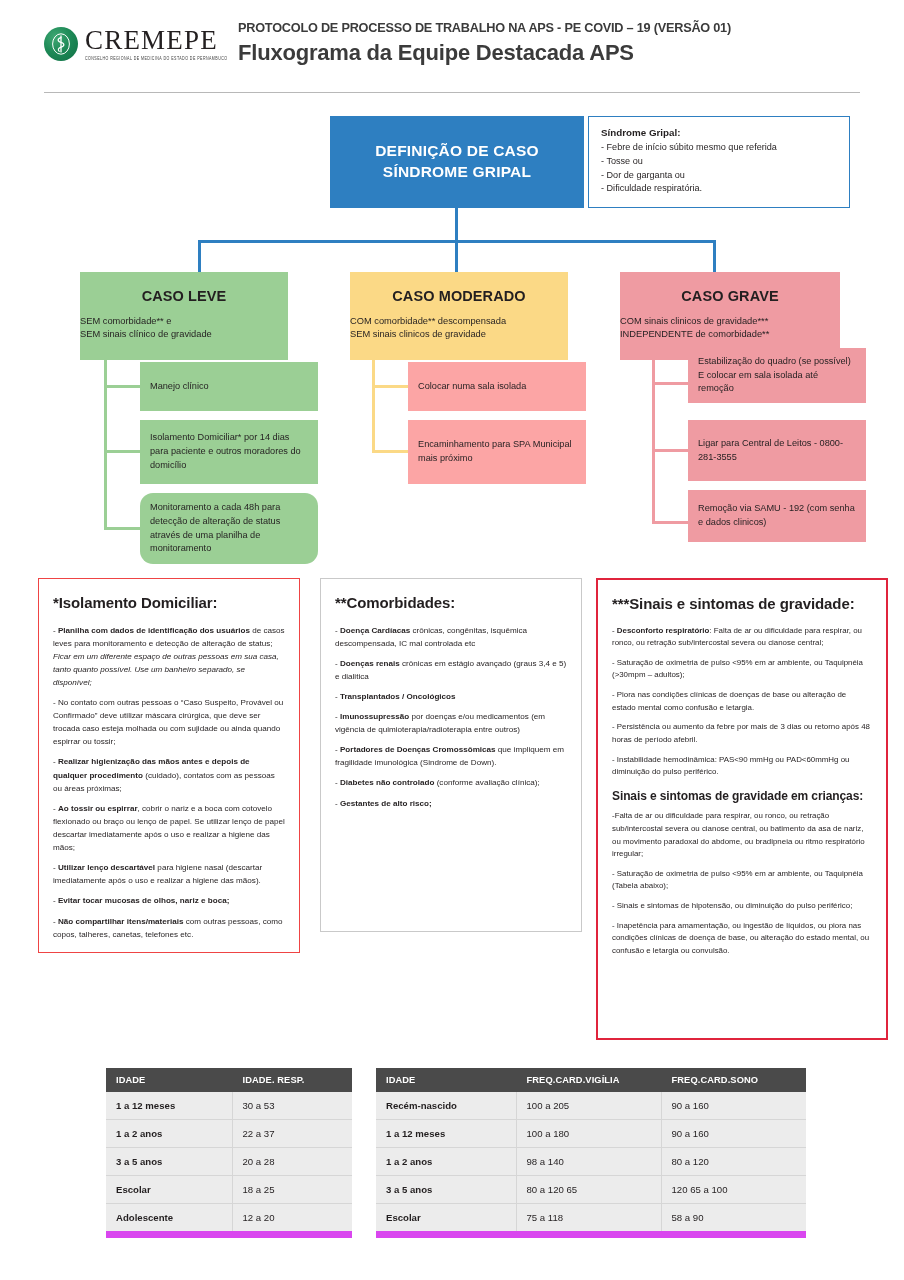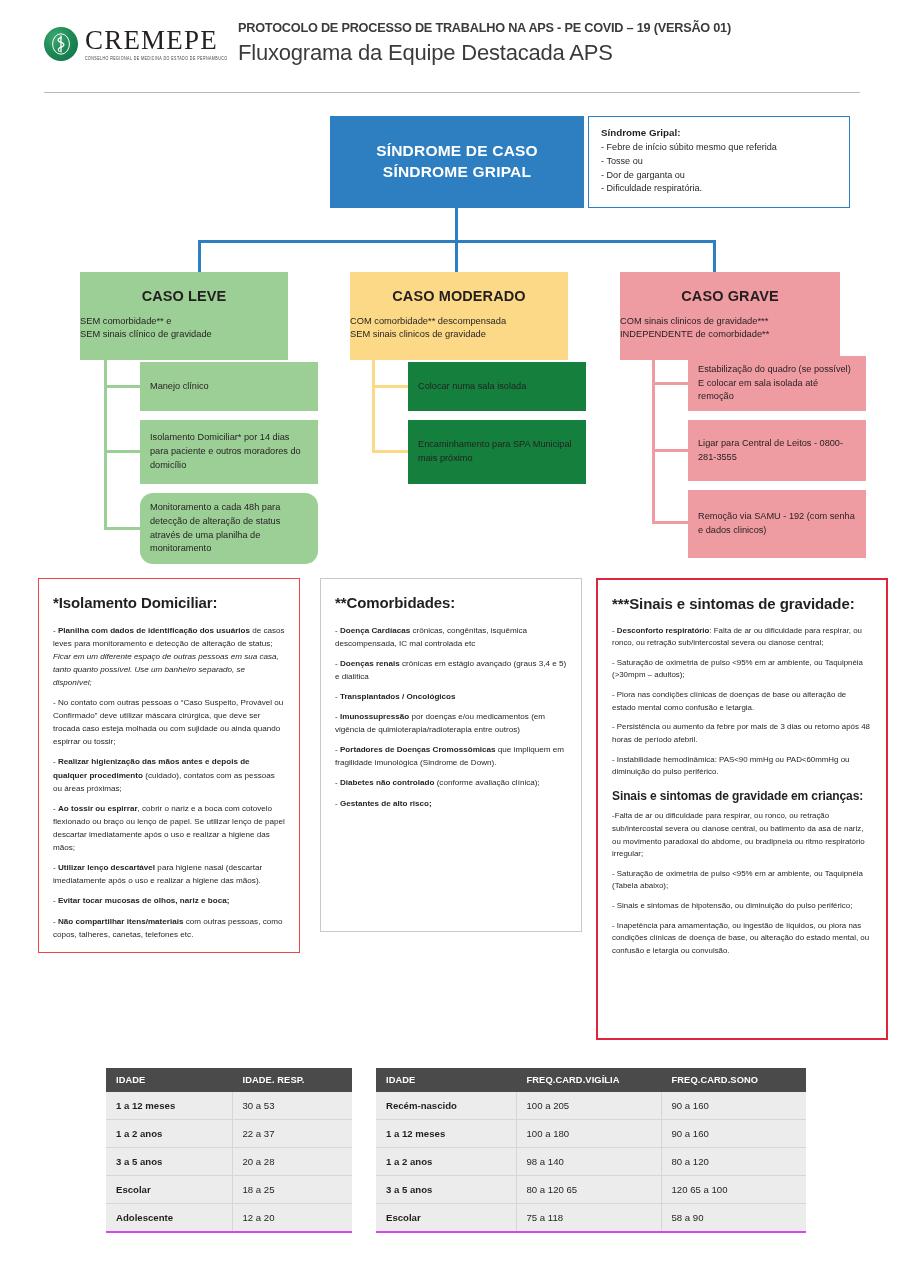--- a/index.html
+++ b/index.html
@@ -21,21 +21,21 @@
     display: flex; align-items: center; justify-content: center; }
   .logo-mark svg { display: block; }
   .logo-text { display: flex; flex-direction: column; line-height: 1; }
   .logo-name { font-family: "Liberation Serif", serif; font-size: 27px; letter-spacing: 1.2px;
     color: #231f20; font-weight: 400; }
   .logo-sub { font-size: 3.6px; letter-spacing: .45px; color: #3b3b3b; margin-top: 3px;
     transform: scaleY(1.25); transform-origin: left top; white-space: nowrap; }
   .head-titles { position: absolute; left: 238px; top: 20px; }
   .head-kicker { font-size: 13.2px; font-weight: 700; letter-spacing: -.25px; color: #3b3b3b;
     white-space: nowrap; transform: scaleX(.965); transform-origin: left center; }
-  .head-title { font-size: 22px; font-weight: 400; color: #3b3b3b; margin-top: 5px;
+  .head-title { font-size: 22px; font-weight: 700; color: #3b3b3b; margin-top: 5px;
     letter-spacing: -.2px; white-space: nowrap; }
   .head-rule { position: absolute; left: 44px; top: 92px; width: 816px; height: 1px; background: #b8b8b8; }
 
   
   .flow { position: absolute; left: 0; top: 104px; width: 904px; height: 470px; }
   .fbox { position: absolute; }
   .fbox .ftitle { font-weight: 700; text-align: center; }
   .fbox .fbody { font-size: 9.3px; line-height: 1.45; }
 
   #root-box { left: 330px; top: 12px; width: 254px; height: 92px; background: #2e7fc1;
@@ -58,31 +58,31 @@
   .cat-box { height: 88px; padding-top: 16px; }
   #leve-box { left: 80px;  top: 168px; width: 208px; background: #9bcf95; }
   #mod-box  { left: 350px; top: 168px; width: 218px; background: #fbd986; }
   #grave-box{ left: 620px; top: 168px; width: 220px; background: #ef9ba2; }
   .cat-box .ftitle { font-size: 14.5px; letter-spacing: .1px; }
   .cat-box .fbody  { margin-top: 11px; }
 
   .sub { padding: 0 10px; display: flex; align-items: center; }
   .sub .fbody { font-size: 9.2px; line-height: 1.5; }
   .green-sub { background: #9bcf95; }
-  .yellow-sub{ background: #15803d; }
+  .yellow-sub{ background: #fca5a5; }
   .red-sub   { background: #ef9ba2; }
 
   #leve-s1 { left: 140px; top: 258px; width: 178px; height: 49px; }
   #leve-s2 { left: 140px; top: 316px; width: 178px; height: 64px; }
   #leve-s3 { left: 140px; top: 389px; width: 178px; height: 71px; border-radius: 13px; }
   #mod-s1  { left: 408px; top: 258px; width: 178px; height: 49px; }
   #mod-s2  { left: 408px; top: 316px; width: 178px; height: 64px; }
-  #grave-s1{ left: 688px; top: 252px; width: 178px; height: 55px; }
+  #grave-s1{ left: 688px; top: 244px; width: 178px; height: 55px; }
   #grave-s2{ left: 688px; top: 316px; width: 178px; height: 61px; }
-  #grave-s3{ left: 688px; top: 386px; width: 178px; height: 68px; align-items: center; }
+  #grave-s3{ left: 688px; top: 386px; width: 178px; height: 52px; align-items: center; }
 
   .cg { position: absolute; }
   .g-line { background: #9bcf95; }
   .y-line { background: #fbd986; }
   .r-line { background: #ef9ba2; }
   
   #g-v  { left: 104px; top: 256px; width: 2.5px; height: 169px; }
   #g-h1 { left: 104px; top: 281px; width: 38px; height: 2.5px; }
   #g-h2 { left: 104px; top: 346px; width: 38px; height: 2.5px; }
   #g-h3 { left: 104px; top: 423px; width: 38px; height: 2.5px; }
@@ -110,21 +110,21 @@
   .p-item b { font-weight: 700; }
   .p-item i { font-style: italic; }
 
   
   .tables { position: absolute; left: 0; top: 1068px; width: 904px; }
   table { border-collapse: collapse; font-size: 9.6px; }
   thead th { background: #4a4a4a; color: #fff; font-weight: 700; font-size: 9.3px;
     text-align: left; padding: 7px 10px; letter-spacing: .1px; }
   tbody td { padding: 8px 10px; border-bottom: 1px solid #d6d6d6; background: #ececec; }
   tbody td.k { font-weight: 700; }
-  tbody tr:last-child td { border-bottom: 2px solid #d946ef; margin-left: 48px; }
+  tbody tr:last-child td { border-bottom: 7px solid #d946ef; margin-left: 48px; }
   #table-resp { position: absolute; left: 106px; top: 0; }
   #table-resp th:nth-child(1), #table-resp td:nth-child(1) { width: 126px; }
   #table-resp th:nth-child(2), #table-resp td:nth-child(2) { width: 120px; }
   #table-card { position: absolute; left: 376px; top: 0; }
   #table-card th:nth-child(1), #table-card td:nth-child(1) { width: 140px; }
   #table-card th:nth-child(2), #table-card td:nth-child(2) { width: 145px; }
   #table-card th:nth-child(3), #table-card td:nth-child(3) { width: 145px; }
   td.sep { border-right: 1px solid #d6d6d6; }
   th.sep { border-right: 1px solid #4a4a4a; }
 </style>
@@ -151,21 +151,21 @@
       <div class="head-kicker">PROTOCOLO DE PROCESSO DE TRABALHO NA APS - PE COVID – 19 (VERSÃO 01)</div>
       <div class="head-title">Fluxograma da Equipe Destacada APS</div>
     </div>
     <div class="head-rule"></div>
   </div>
 
   <div class="flow">
 
     <div class="fbox" id="root-box">
       <div class="ftitle">
-        <span>SÍNDROME DE CASO</span><br>
+        <span>DEFINIÇÃO DE CASO</span><br>
         <span>SÍNDROME GRIPAL</span>
       </div>
     </div>
 
     <div class="fbox" id="sg-box">
       <div class="sg-title">Síndrome Gripal:</div>
       <ul>
         <li>- Febre de início súbito mesmo que referida</li>
         <li>- Tosse ou</li>
         <li>- Dor de garganta ou</li>

